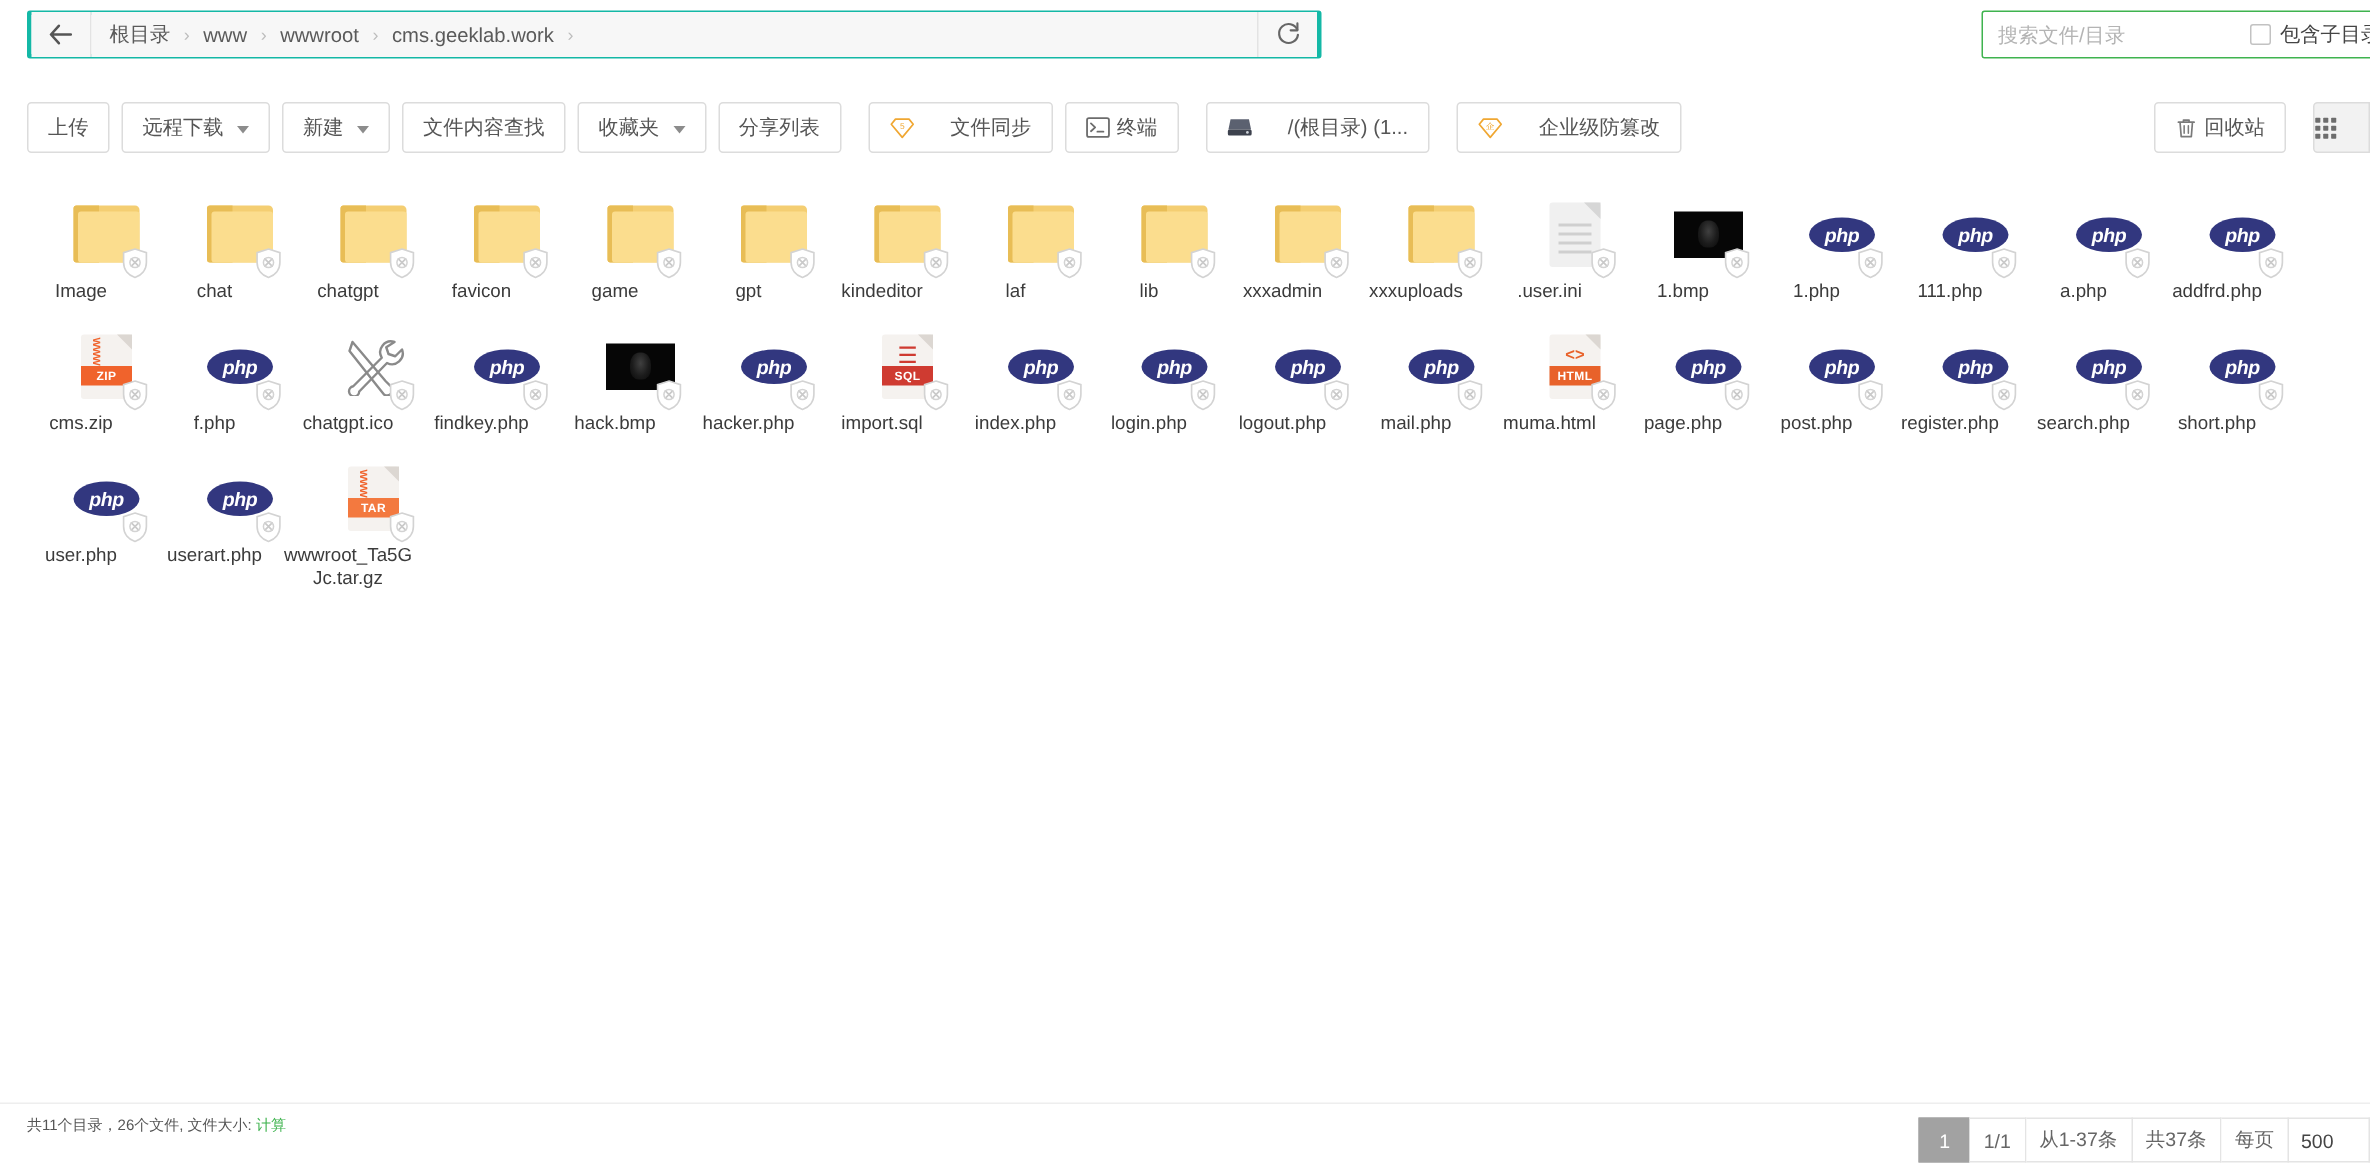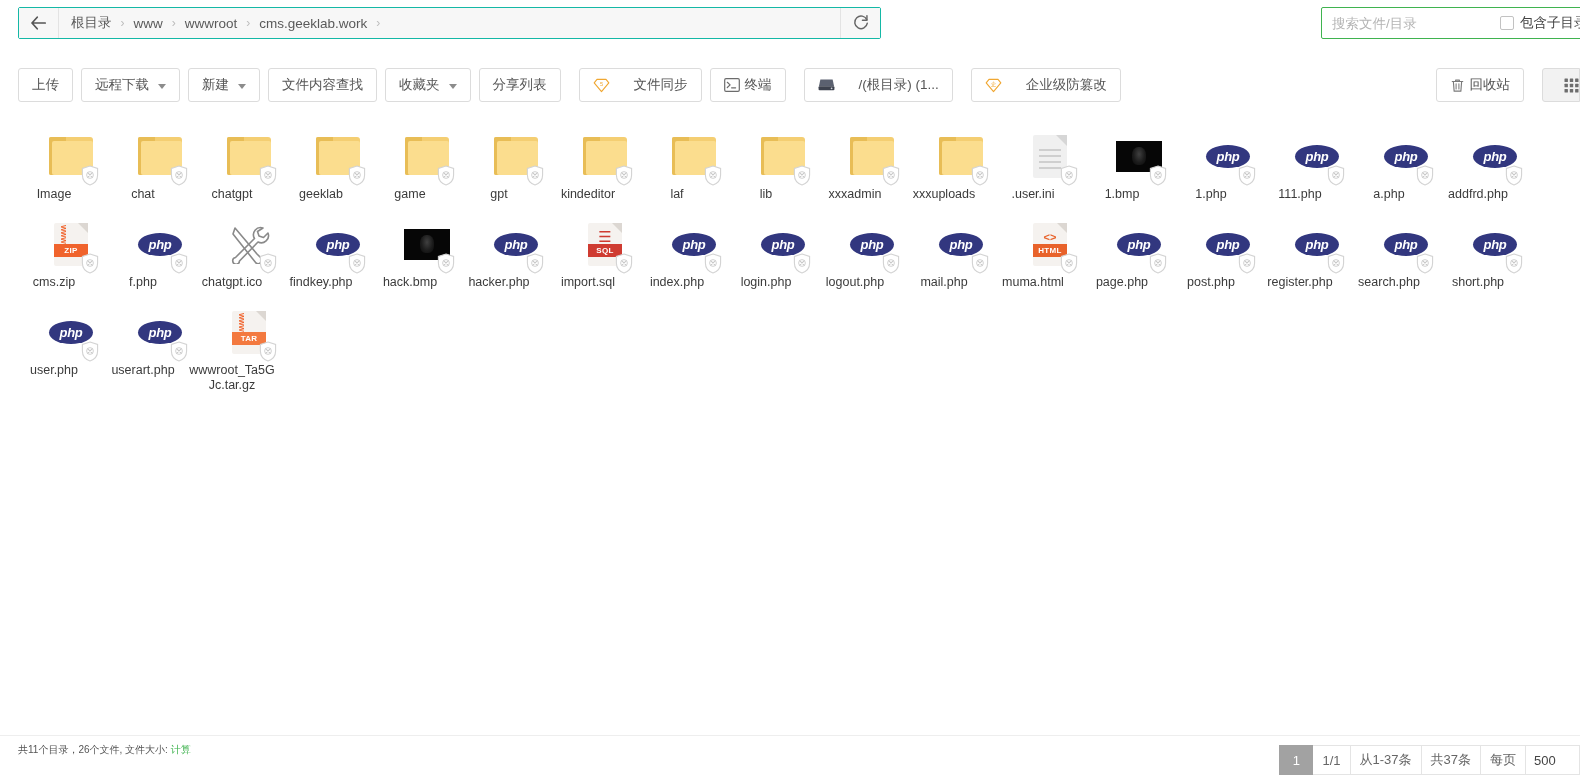--- a/index.html
+++ b/index.html
@@ -17,21 +17,21 @@
   #app { position: relative; width: 1580px; height: 783px; background:#fff; }
 
   
   .topbar {
     position: absolute; top: 0; left: 0; width: 1580px; height: 46px;
     display: flex; align-items: center;
   }
   .path-wrap {
     position: absolute; left: 18px; top: 7px;
     width: 863px; height: 32px;
-    border: 1px solid #14b8a6;
+    border: 3px solid #14b8a6;
     background: #f7f7f7;
     display: flex; align-items: center;
     border-radius: 2px;
   }
   .back-btn {
     width: 40px; height: 30px;
     display: flex; align-items: center; justify-content: center;
     color: #555; font-size: 17px; cursor: pointer;
     border-right: 1px solid #e3e3e3;
     background: #f7f7f7;
@@ -86,21 +86,21 @@
   .tb-left {
     position: absolute; left: 18px; top: 4px;
     display: flex; align-items: center;
   }
   .tb-right {
     position: absolute; right: 0px; top: 4px;
     display: flex; align-items: center;
   }
   .btn {
     height: 34px;
-    display: inline-flex; align-items: center; justify-content: flex-end;
+    display: inline-flex; align-items: center; justify-content: flex-start;
     gap: 5px;
     padding: 0 13px;
     border: 1px solid #dcdcdc;
     background: #fff;
     color: #555;
     font-size: 13.5px;
     border-radius: 3px;
     cursor: pointer;
     white-space: nowrap;
   }
@@ -496,21 +496,21 @@
             <div class="fback"></div>
             <div class="ftab"></div>
             <div class="ffront"></div>
           </div>
           <svg class="shield" viewBox="0 0 18 21">
             <path d="M9 1 L16.6 3.4 V10 C16.6 15.2 13.1 18.6 9 20 C4.9 18.6 1.4 15.2 1.4 10 V3.4 Z" fill="#fff" stroke="#d3d3d3" stroke-width="1.1"></path>
             <path d="M6.6 7.6 L11.4 12.4 M11.4 7.6 L6.6 12.4" stroke="#c9c9c9" stroke-width="1.1" stroke-linecap="round"></path>
             <circle cx="9" cy="10" r="3.4" fill="none" stroke="#d3d3d3" stroke-width="1"></circle>
           </svg>
         </div>
-        <div class="fname">geeklab</div>
+        <div class="fname">favicon</div>
       </div>
       <div class="fileitem">
         <div class="ico-wrap">
           <div class="folder">
             <div class="fback"></div>
             <div class="ftab"></div>
             <div class="ffront"></div>
           </div>
           <svg class="shield" viewBox="0 0 18 21">
             <path d="M9 1 L16.6 3.4 V10 C16.6 15.2 13.1 18.6 9 20 C4.9 18.6 1.4 15.2 1.4 10 V3.4 Z" fill="#fff" stroke="#d3d3d3" stroke-width="1.1"></path>

